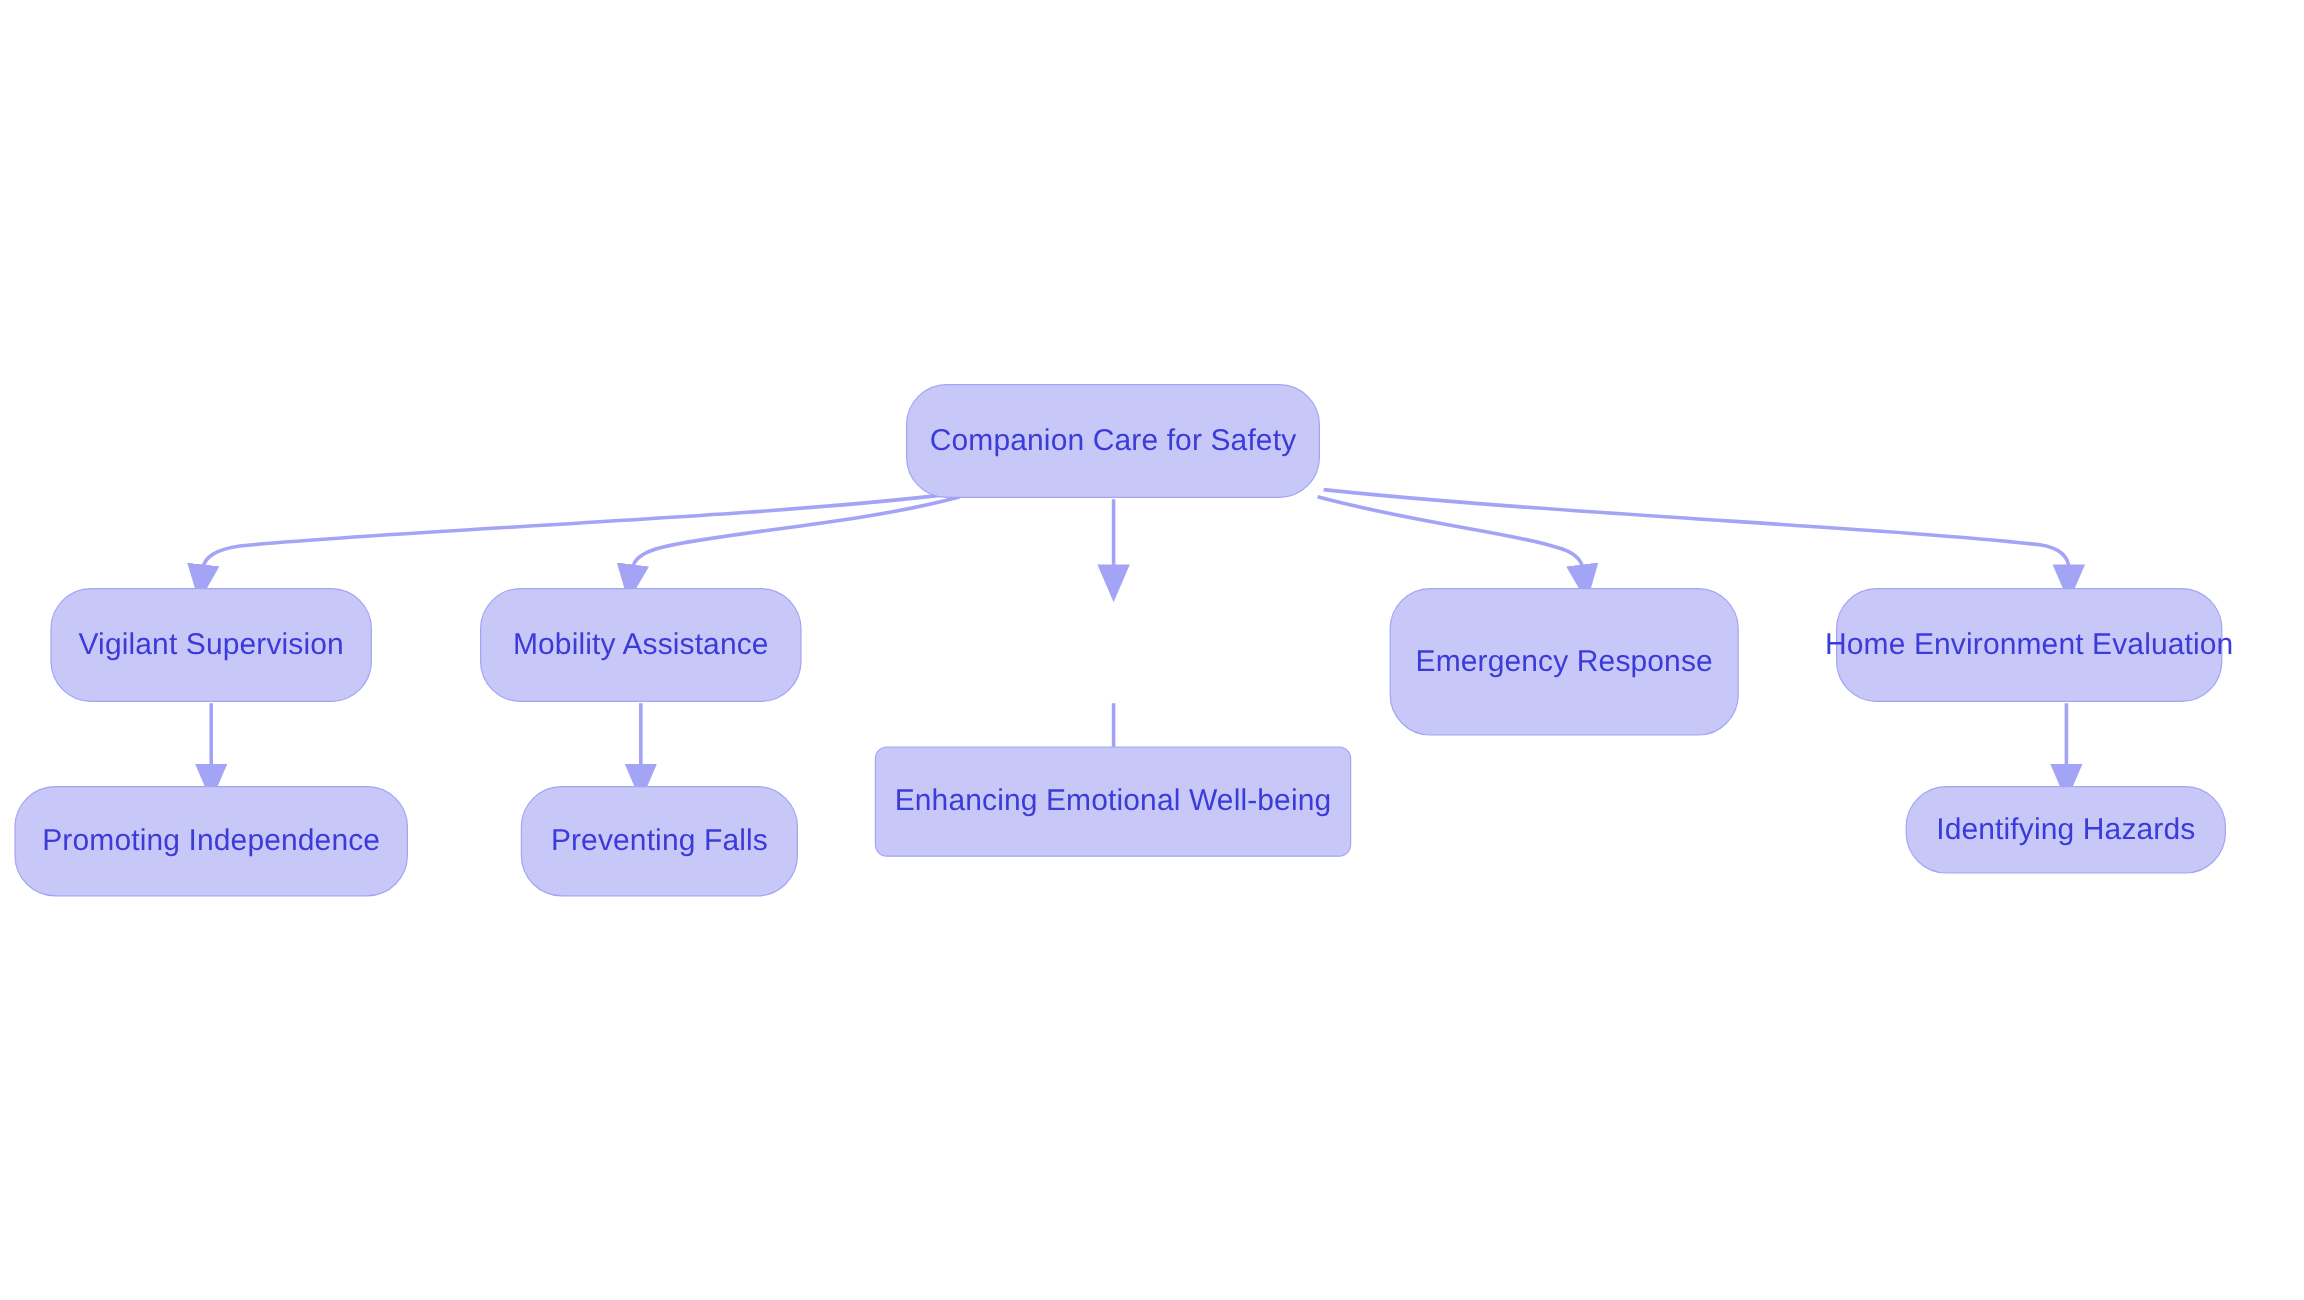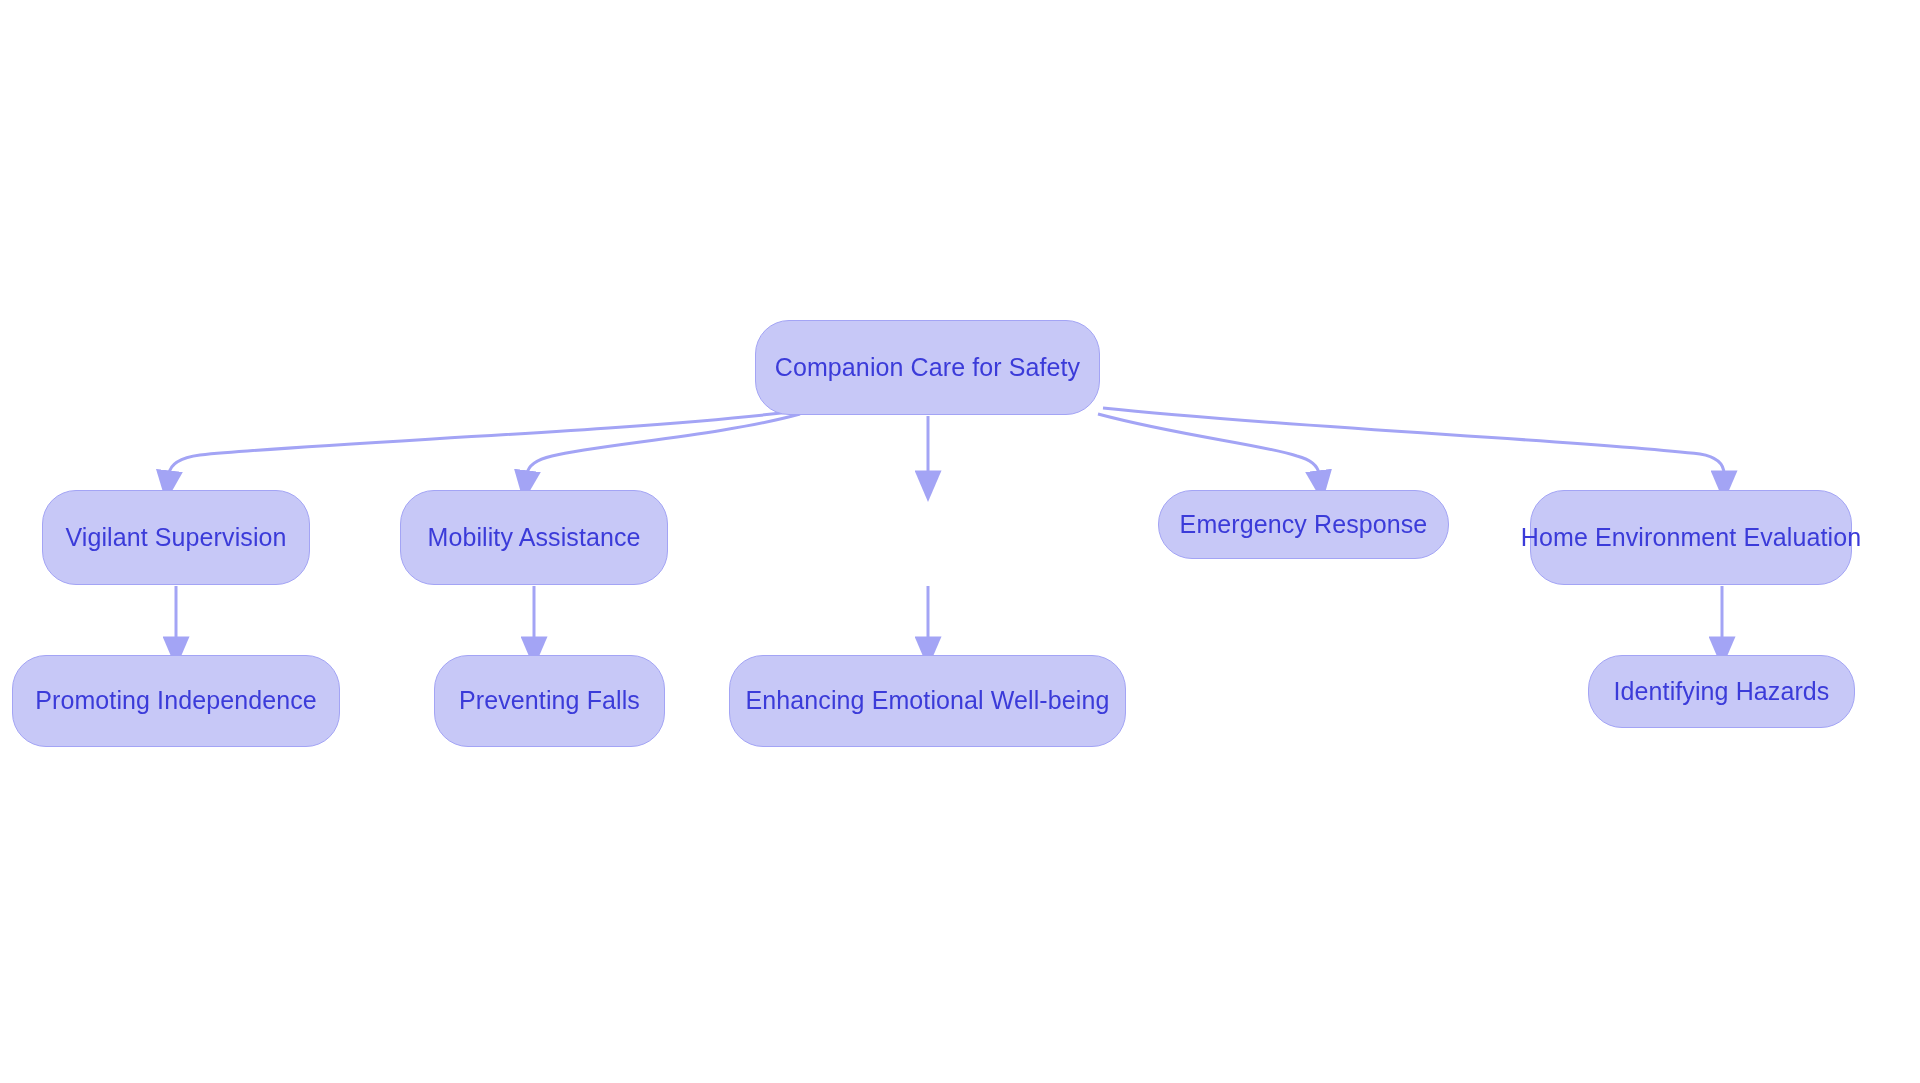--- a/index.html
+++ b/index.html
@@ -94,37 +94,37 @@
 
   <div class="node level2" style="left:42px; top:490px; width:268px; height:95px;">
     <span class="node-label">Vigilant Supervision</span>
   </div>
 
   <div class="node level2" style="left:400px; top:490px; width:268px; height:95px;text-align:right;">
     <span class="node-label">Mobility Assistance</span>
   </div>
 
 
-  <div class="node level2" style="left:1158px; top:490px; width:291px; height:69px;">
+  <div class="node level2" style="left:1158px; top:490px; width:291px; height:123px;">
     <span class="node-label">Emergency Response</span>
   </div>
 
   <div class="node level2" style="left:1530px; top:490px; width:322px; height:95px;">
     <span class="node-label">Home Environment Evaluation</span>
   </div>
 
   <div class="node level3" style="left:12px; top:655px; width:328px; height:92px;">
     <span class="node-label">Promoting Independence</span>
   </div>
 
   <div class="node level3" style="left:419px; top:655px; width:231px; height:92px;margin-left:15px;">
     <span class="node-label">Preventing Falls</span>
   </div>
 
-  <div class="node level3" style="left:729px; top:655px; width:397px; height:92px;">
+  <div class="node level3" style="left:729px; top:622px; width:397px; height:92px;border-radius:10px;">
     <span class="node-label">Enhancing Emotional Well-being</span>
   </div>
 
   <div class="node level3" style="left:1588px; top:655px; width:267px; height:73px;">
     <span class="node-label">Identifying Hazards</span>
   </div>
 
 </div>
 
 </body></html>

